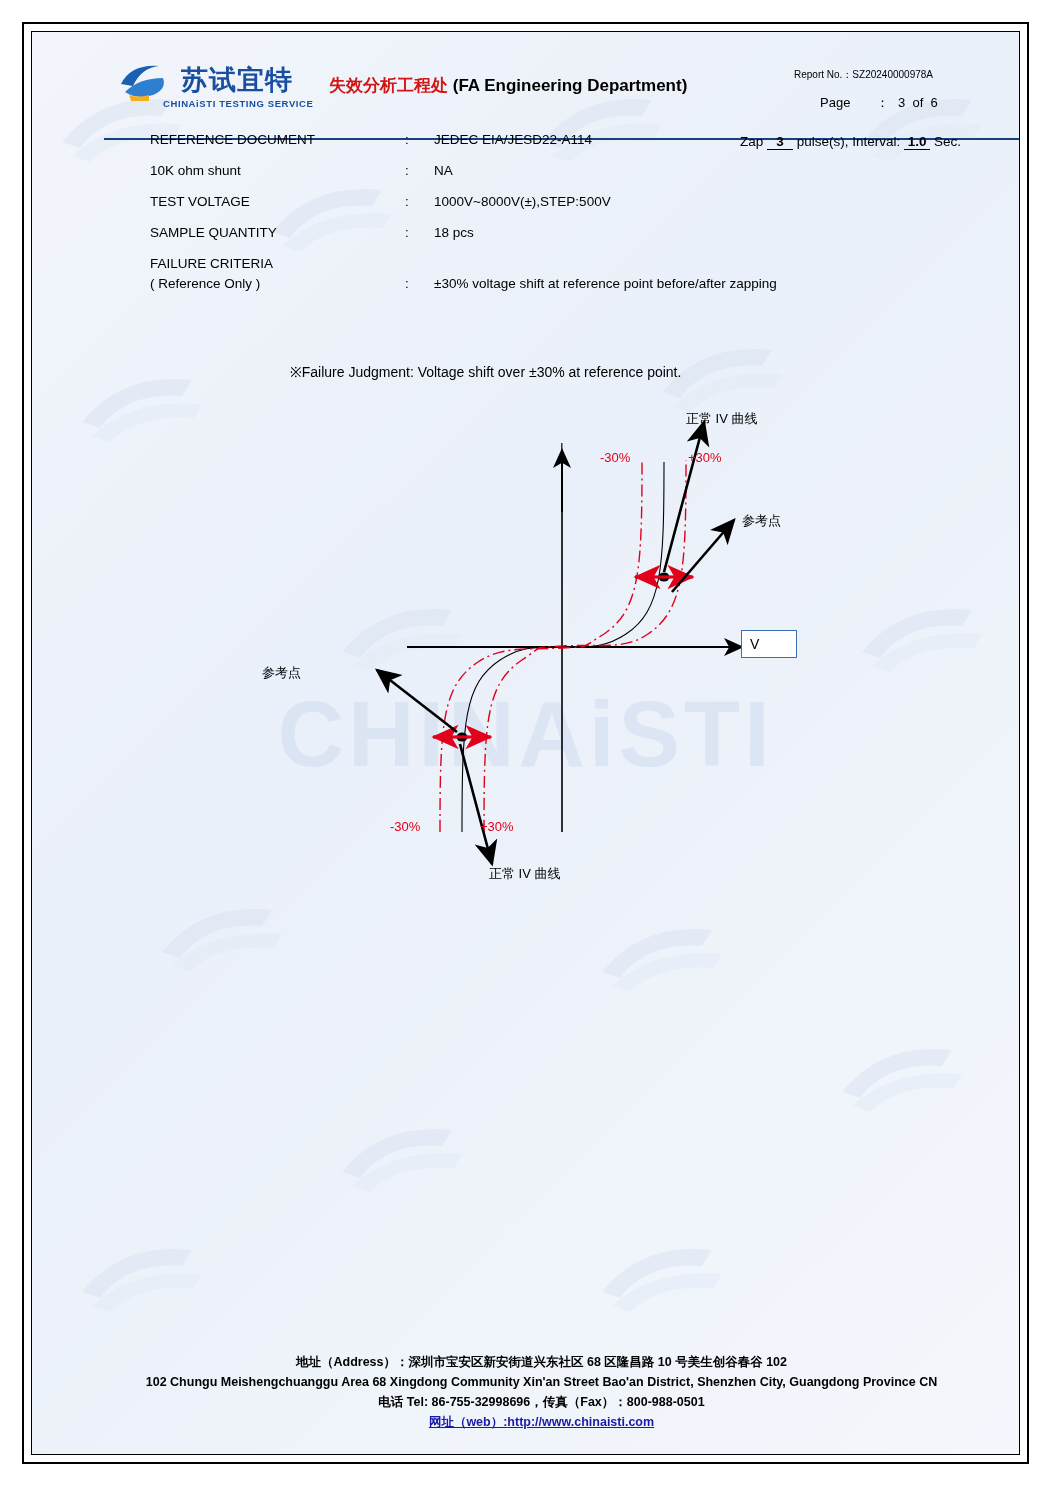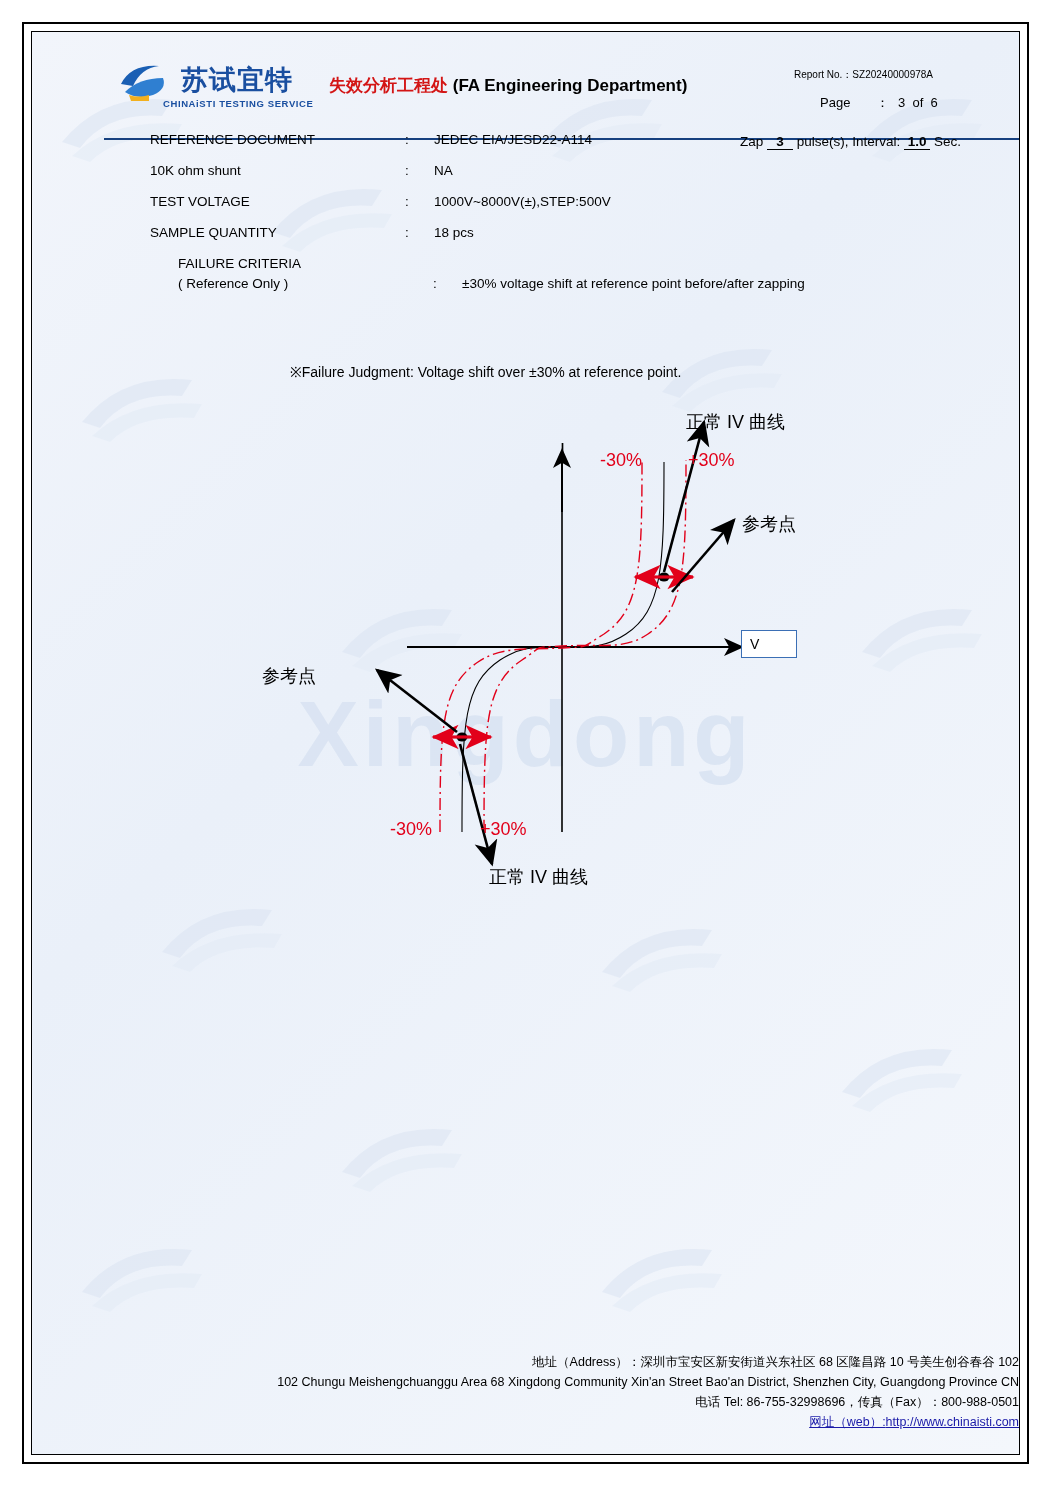--- a/index.html
+++ b/index.html
@@ -177,21 +177,21 @@
   }
 
   
   .figure {
     position: absolute;
     left: 180px; top: 360px;
     width: 700px; height: 520px;
   }
   .fig-label {
     position: absolute;
-    font-size: 18px;
+    font-size: 13px;
     white-space: nowrap;
     color: #000;
   }
   .fig-label.red { color: #e2001a; }
   .v-box {
     position: absolute;
     left: 529px; top: 238px;
     width: 56px; height: 28px;
     background: #fff;
     border: 1px solid #3b6fb5;
@@ -202,24 +202,25 @@
     left: 8px; top: 5px;
     font-size: 14px;
   }
 
   
   .footer {
     position: absolute;
     left: 32px;
     bottom: 22px;
     width: 955px;
-    text-align: right;
+    text-align: center;
     font-size: 12.5px;
     color: #000;
     line-height: 20px;
+    font-weight: bold;
   }
   .footer .web {
     color: #1a1aa8;
     text-decoration: underline;
   }
   .footer-line {
     white-space: nowrap;
   }
 </style>
 </head>
@@ -279,21 +280,21 @@
           <path d="M20 74 Q60 36 130 42 L122 56 Q66 52 38 80 Z" fill="#e3ebf6"></path>
         </svg>
       <svg class="wm-swoosh" style="left:560px; top:1200px;" viewBox="0 0 150 90">
           <path d="M10 60 Q50 10 120 18 L110 34 Q55 30 28 66 Z" fill="#dbe4f2"></path>
           <path d="M20 74 Q60 36 130 42 L122 56 Q66 52 38 80 Z" fill="#e3ebf6"></path>
         </svg>
       <svg class="wm-swoosh" style="left:300px; top:1080px;" viewBox="0 0 150 90">
           <path d="M10 60 Q50 10 120 18 L110 34 Q55 30 28 66 Z" fill="#dbe4f2"></path>
           <path d="M20 74 Q60 36 130 42 L122 56 Q66 52 38 80 Z" fill="#e3ebf6"></path>
         </svg>
-      <div class="wm-big">Xingdong</div>
+      <div class="wm-big">CHINAiSTI</div>
     </div>
 
     <div class="header">
       <div class="logo">
         <svg class="logo-mark" viewBox="0 0 52 40">
           <path d="M2 22 Q12 2 40 4 Q22 6 14 24 Z" fill="#1a5fb4"></path>
           <path d="M6 30 Q20 16 44 16 Q48 27 34 33 Q18 38 6 30 Z" fill="#2f7fd1"></path>
           <path d="M10 33 Q20 36 30 33 L30 39 L12 39 Z" fill="#f2b01e"></path>
         </svg>
         <div class="logo-cn">苏试宜特</div>
@@ -342,21 +343,21 @@
         <span class="info-sep">:</span>
         <span class="info-value">1000V~8000V(±),STEP:500V</span>
       </div>
 
       <div class="info-row">
         <span class="info-label">SAMPLE QUANTITY</span>
         <span class="info-sep">:</span>
         <span class="info-value">18 pcs</span>
       </div>
 
-      <div class="info-row" style="height:46px;margin-left:28px;">
+      <div class="info-row" style="height:46px;">
         <span class="info-label">FAILURE CRITERIA</span>
         <span class="info-label sub-note" style="top:20px;">( Reference Only )</span>
         <span class="info-sep" style="top:20px;">:</span>
         <span class="info-value" style="top:20px;">±30% voltage shift at reference point before/after zapping</span>
       </div>
 
     </div>
 
     <div class="judgment">※Failure Judgment: Voltage shift over ±30% at reference point.</div>
 

